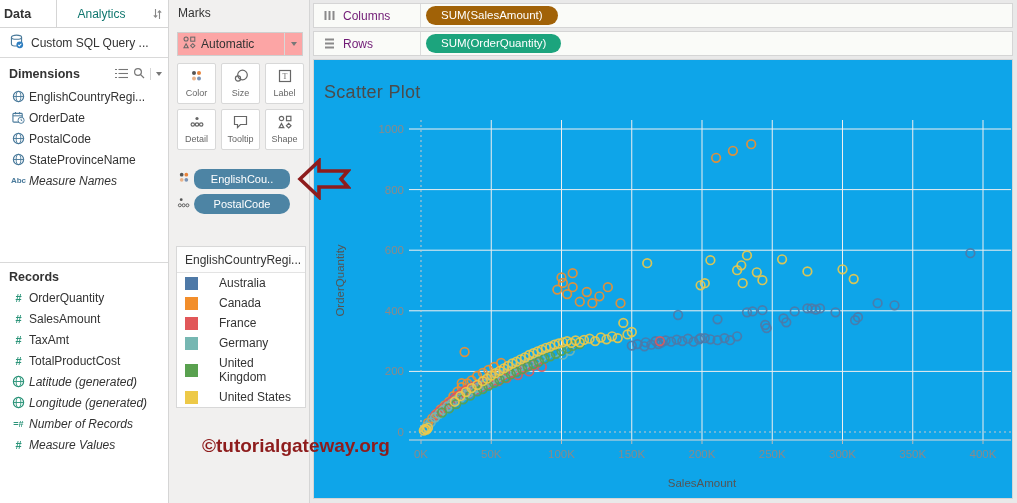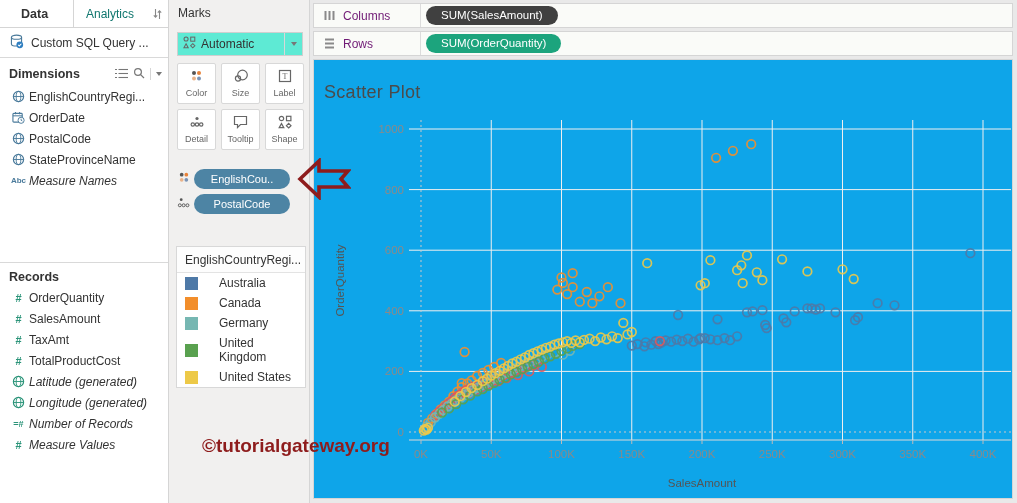--- a/index.html
+++ b/index.html
@@ -3,40 +3,40 @@
 <meta charset="utf-8">
 <style>
   html,body{margin:0;padding:0}
   body{width:1017px;height:503px;position:relative;overflow:hidden;background:#e9e9e9;
        font-family:"Liberation Sans",sans-serif;-webkit-font-smoothing:antialiased;color:#333}
   .abs{position:absolute;box-sizing:border-box}
 
   
   #leftPanel{left:0;top:0;width:169px;height:503px;background:#fff;border-right:1px solid #d5d5d5}
   #tabsRow{display:flex;height:27px;border-bottom:1px solid #d5d5d5}
-  #tabData{width:52px;display:flex;align-items:center;padding-left:21px;font-size:12.5px;font-weight:bold;
+  #tabData{width:52px;display:flex;align-items:center;padding-left:4px;font-size:12.5px;font-weight:bold;
            border-right:1px solid #d5d5d5;background:#fff}
   #tabAnalytics{flex:1;display:flex;align-items:center;justify-content:center;font-size:12px;color:#0f766e}
   #tabSort{width:22px;display:flex;align-items:center;justify-content:center}
   #dsRow{display:flex;align-items:center;gap:7px;height:29px;padding-left:9px;border-bottom:1px solid #d9d9d9;
          font-size:12px;color:#333}
   .sec-header{display:flex;align-items:center;padding:7px 6px 3px 9px}
   .sec-title{flex:1;font-size:12.5px;font-weight:bold;color:#333}
   .hdr-icons{display:flex;align-items:center;gap:5px}
   .hdr-sep{width:1px;height:12px;background:#d5d5d5}
   .caret{width:0;height:0;border-left:3.5px solid transparent;border-right:3.5px solid transparent;border-top:4.5px solid #777}
   .field{height:21px;display:flex;align-items:center;padding-left:8px;font-size:12px;color:#333;white-space:nowrap}
   .field .fi{width:21px;display:flex;justify-content:center;align-items:center;flex:none}
   .field.it .flabel{font-style:italic}
   #measuresSec{position:absolute;top:262px;left:0;width:168px;border-top:1px solid #d9d9d9;background:#fff}
 
   
   #marksPanel{left:169px;top:0;width:141px;height:503px;background:#f1f0ef;border-right:1px solid #d5d5d5}
   #marksTitle{left:178px;top:6px;font-size:12px;color:#333}
-  #markTypeDd{left:177px;top:32px;width:126px;height:24px;background:#5eead4;border:1px solid #cfcfcf;
+  #markTypeDd{left:177px;top:32px;width:126px;height:24px;background:#fca5a5;border:1px solid #cfcfcf;
               display:flex;align-items:center;gap:5px;padding-left:5px}
   #markTypeDd .ddtext{font-size:12px;color:#333;flex:1}
   #markTypeDd .ddcaret{width:17px;height:100%;border-left:1px solid #d8d8d8;display:flex;align-items:center;justify-content:center}
   .mbtn{position:absolute;width:39px;height:41px;background:#fff;border:1px solid #d8d8d8;border-radius:2px;
         display:flex;flex-direction:column;align-items:center;justify-content:center;gap:1px}
   .mbtn .lbl{font-size:9px;color:#666}
   .mark-pill-row{position:absolute;display:flex;align-items:center;gap:3px}
   .pill-blue{color:#fff;font-size:11px;height:20px;line-height:20px;border-radius:10px;width:96px;text-align:center;white-space:nowrap;overflow:hidden}
 
   
@@ -295,21 +295,21 @@
     </div>
   </div>
 <div id="marksPills">
     <div class="mark-pill-row" style="left: 177px; top: 169px;">
       <span><svg width="14" height="13" viewBox="0 0 15 14">
           <circle cx="5" cy="4" r="2" fill="#555"></circle>
           <circle cx="10" cy="4" r="2" fill="#e8823a"></circle>
           <circle cx="5" cy="9.5" r="2" fill="#eab38a"></circle>
           <circle cx="10" cy="9.5" r="2" fill="#7a93b5"></circle>
         </svg></span>
-      <div class="pill-blue" style="background: rgb(77, 132, 164);">EnglishCou..</div>
+      <div class="pill-blue" style="background: rgb(77, 132, 164); border-radius: 8px;">EnglishCou..</div>
     </div>
     <div class="mark-pill-row" style="left: 177px; top: 194px;">
       <span><svg width="14" height="13" viewBox="0 0 14 14">
           <circle cx="4" cy="4" r="1.5" fill="#555"></circle>
           <circle cx="2.5" cy="10" r="1.6" stroke="#555" fill="none"></circle>
           <circle cx="6.6" cy="10" r="1.6" stroke="#555" fill="none"></circle>
           <circle cx="10.7" cy="10" r="1.6" stroke="#555" fill="none"></circle>
         </svg></span>
       <div class="pill-blue" style="background: rgb(77, 132, 164);">PostalCode</div>
     </div>
@@ -318,20 +318,24 @@
 <div id="legendCard" class="abs">
   <div id="legendHeader">EnglishCountryRegi...</div>
   <div id="legendItems">
       <div class="legend-item">
         <span class="swatch" style="background: rgb(78, 121, 167);"></span>
         <span>Australia</span>
       </div>
       <div class="legend-item">
         <span class="swatch" style="background: rgb(242, 142, 43);"></span>
         <span>Canada</span>
+      </div>
+      <div class="legend-item">
+        <span class="swatch" style="background: rgb(225, 87, 89);"></span>
+        <span>France</span>
       </div>
       <div class="legend-item">
         <span class="swatch" style="background: rgb(118, 183, 178);"></span>
         <span>Germany</span>
       </div>
       <div class="legend-item">
         <span class="swatch" style="background: rgb(89, 161, 79);"></span>
         <span>United Kingdom</span>
       </div>
       <div class="legend-item">
@@ -345,21 +349,21 @@
   <div class="shelf-label">
     <svg width="11" height="11" viewBox="0 0 11 11">
         <g fill="#8a8a8a">
           <rect x="0.5" y="1" width="2" height="9"></rect>
           <rect x="4.5" y="1" width="2" height="9"></rect>
           <rect x="8.5" y="1" width="2" height="9"></rect>
         </g>
       </svg>
     <span>Columns</span>
   </div>
-  <div class="pill-green" style="background: #404040;">SUM(SalesAmount)</div>
+  <div class="pill-green" style="background: #a16207;">SUM(SalesAmount)</div>
 </div>
 <div id="shelfRows" class="shelf">
   <div class="shelf-label">
     <svg width="11" height="11" viewBox="0 0 11 11">
         <g fill="#8a8a8a">
           <rect x="1" y="0.5" width="9" height="2"></rect>
           <rect x="1" y="4.5" width="9" height="2"></rect>
           <rect x="1" y="8.5" width="9" height="2"></rect>
         </g>
       </svg>

